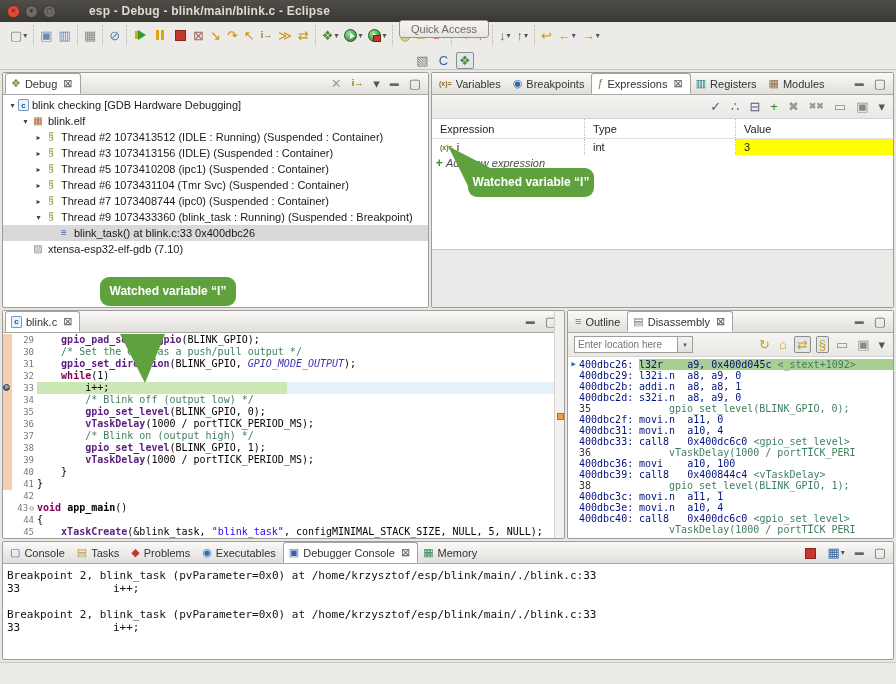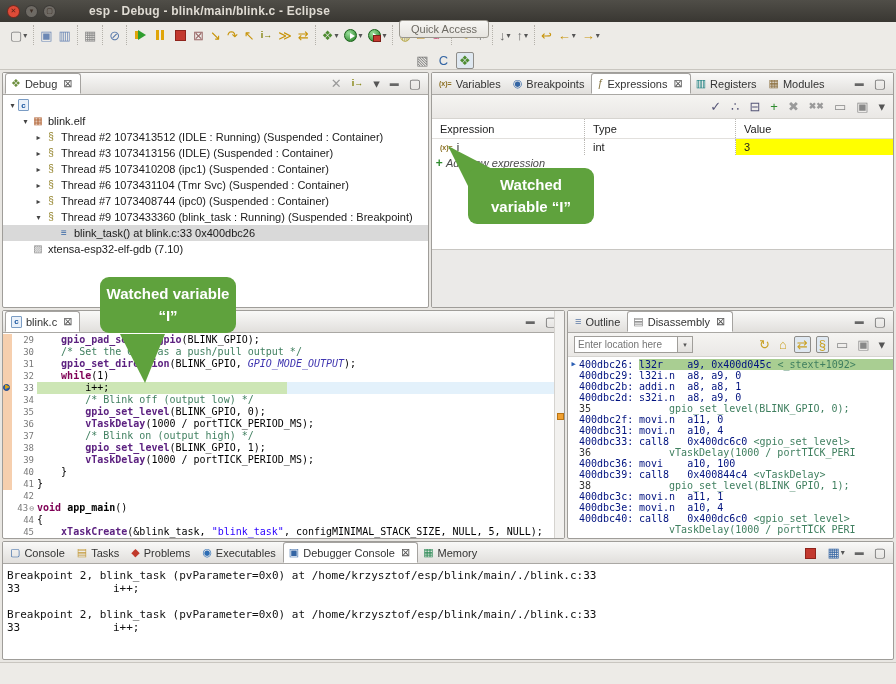--- a/index.html
+++ b/index.html
@@ -97,21 +97,21 @@
   .locdrop{width:15px;height:17px;border:1px solid #a09e9a;border-left:none;background:linear-gradient(#f5f4f2,#e2e0dd);
            font-size:7px;color:#555;display:flex;align-items:center;justify-content:center;box-sizing:border-box;}
   
   .cstat{font-size:11px;color:#111;padding:4px 4px 2px;}
   .cout{font-family:"DejaVu Sans Mono",monospace;font-size:11px;line-height:13px;color:#111;padding:5px 4px 0;}
   .cline{white-space:pre;height:13px;}
   
   .statusbar{position:absolute;left:0;top:662px;right:0;height:22px;background:#edebe7;border-top:1px solid #c9c6c0;box-sizing:border-box;}
   
   .co{position:absolute;z-index:60;}
-  .bubble{position:absolute;background:#5fa23d;color:#fff;border-radius:9px;font-size:15px;font-weight:600;
+  .bubble{position:absolute;background:#5fa23d;color:#fff;border-radius:9px;font-size:12px;font-weight:600;
           text-align:center;padding:6px 4px;line-height:1.45;}
   .co svg{position:absolute;left:0;top:0;}
 </style>
 </head>
 <body>
 
 <div class="window">
 
   <div class="titlebar">
     <span id="winbtns" style="display: flex; gap: 5px;">
@@ -279,20 +279,21 @@
           </span>
           <span class="tbi">
             <span class="gly" style="color: rgb(102, 102, 102);">▢</span>
           </span>
         </span>
     </div>
     <div class="tree" id="debug-tree">
         <div class="trow" style="padding-left: 4px;">
           <span class="tw">▾</span>
           <span class="filebox" style="margin-right: 3px;">c</span>
+          <span>blink checking [GDB Hardware Debugging]</span>
         </div>
         <div class="trow" style="padding-left: 17px;">
           <span class="tw">▾</span>
           <span class="ticn" style="color: rgb(176, 96, 48);">▦</span>
           <span>blink.elf</span>
         </div>
         <div class="trow" style="padding-left: 30px;">
           <span class="tw">▸</span>
           <span class="ticn" style="color: rgb(148, 132, 44);">§</span>
           <span>Thread #2 1073413512 (IDLE : Running) (Suspended : Container)</span>

